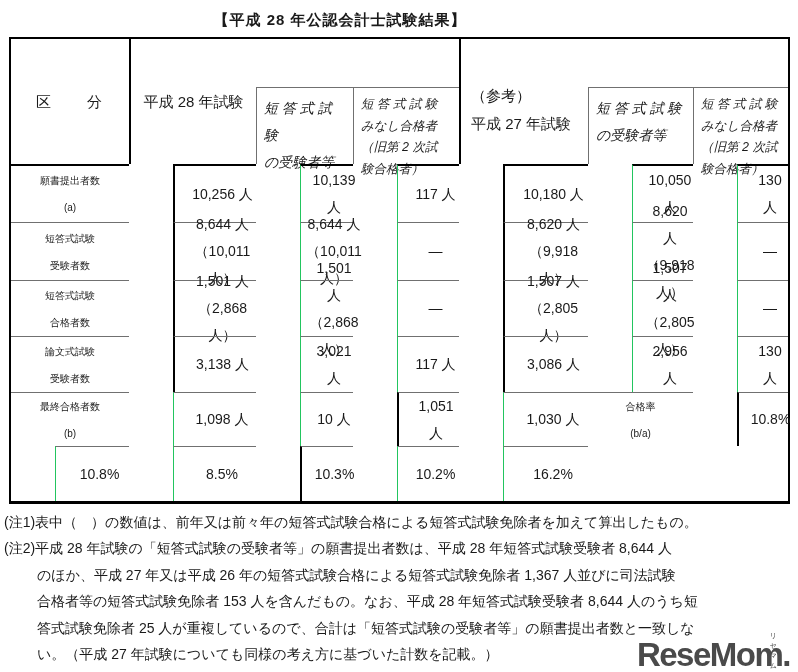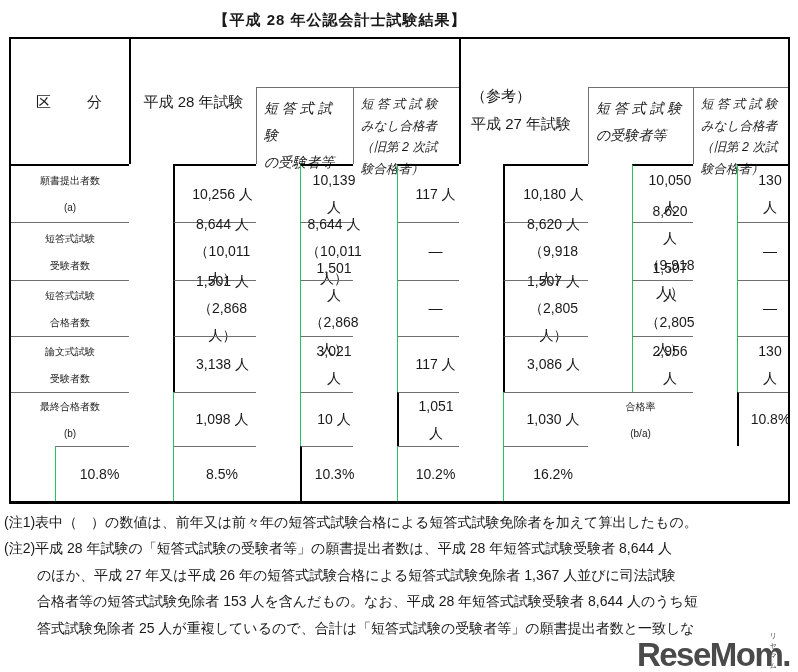--- a/index.html
+++ b/index.html
@@ -165,18 +165,19 @@
   <div class="cell v">10.2%</div>
   <div class="cell v">16.2%</div>
 </div>
 
 <div class="notes">
   <div class="note-line">(注1)表中（　）の数値は、前年又は前々年の短答式試験合格による短答式試験免除者を加えて算出したもの。</div>
   <div class="note-line">(注2)平成 28 年試験の「短答式試験の受験者等」の願書提出者数は、平成 28 年短答式試験受験者 8,644 人</div>
   <div class="note-line note-indent">のほか、平成 27 年又は平成 26 年の短答式試験合格による短答式試験免除者 1,367 人並びに司法試験</div>
   <div class="note-line note-indent">合格者等の短答式試験免除者 153 人を含んだもの。なお、平成 28 年短答式試験受験者 8,644 人のうち短</div>
   <div class="note-line note-indent">答式試験免除者 25 人が重複しているので、合計は「短答式試験の受験者等」の願書提出者数と一致しな</div>
+  <div class="note-line note-indent">い。（平成 27 年試験についても同様の考え方に基づいた計数を記載。）</div>
 </div>
 
 <div class="logo">
   <span class="logo-ruby">リセマム</span>
   <span class="logo-text">ReseMom.</span>
 </div>
 
 </body></html>

